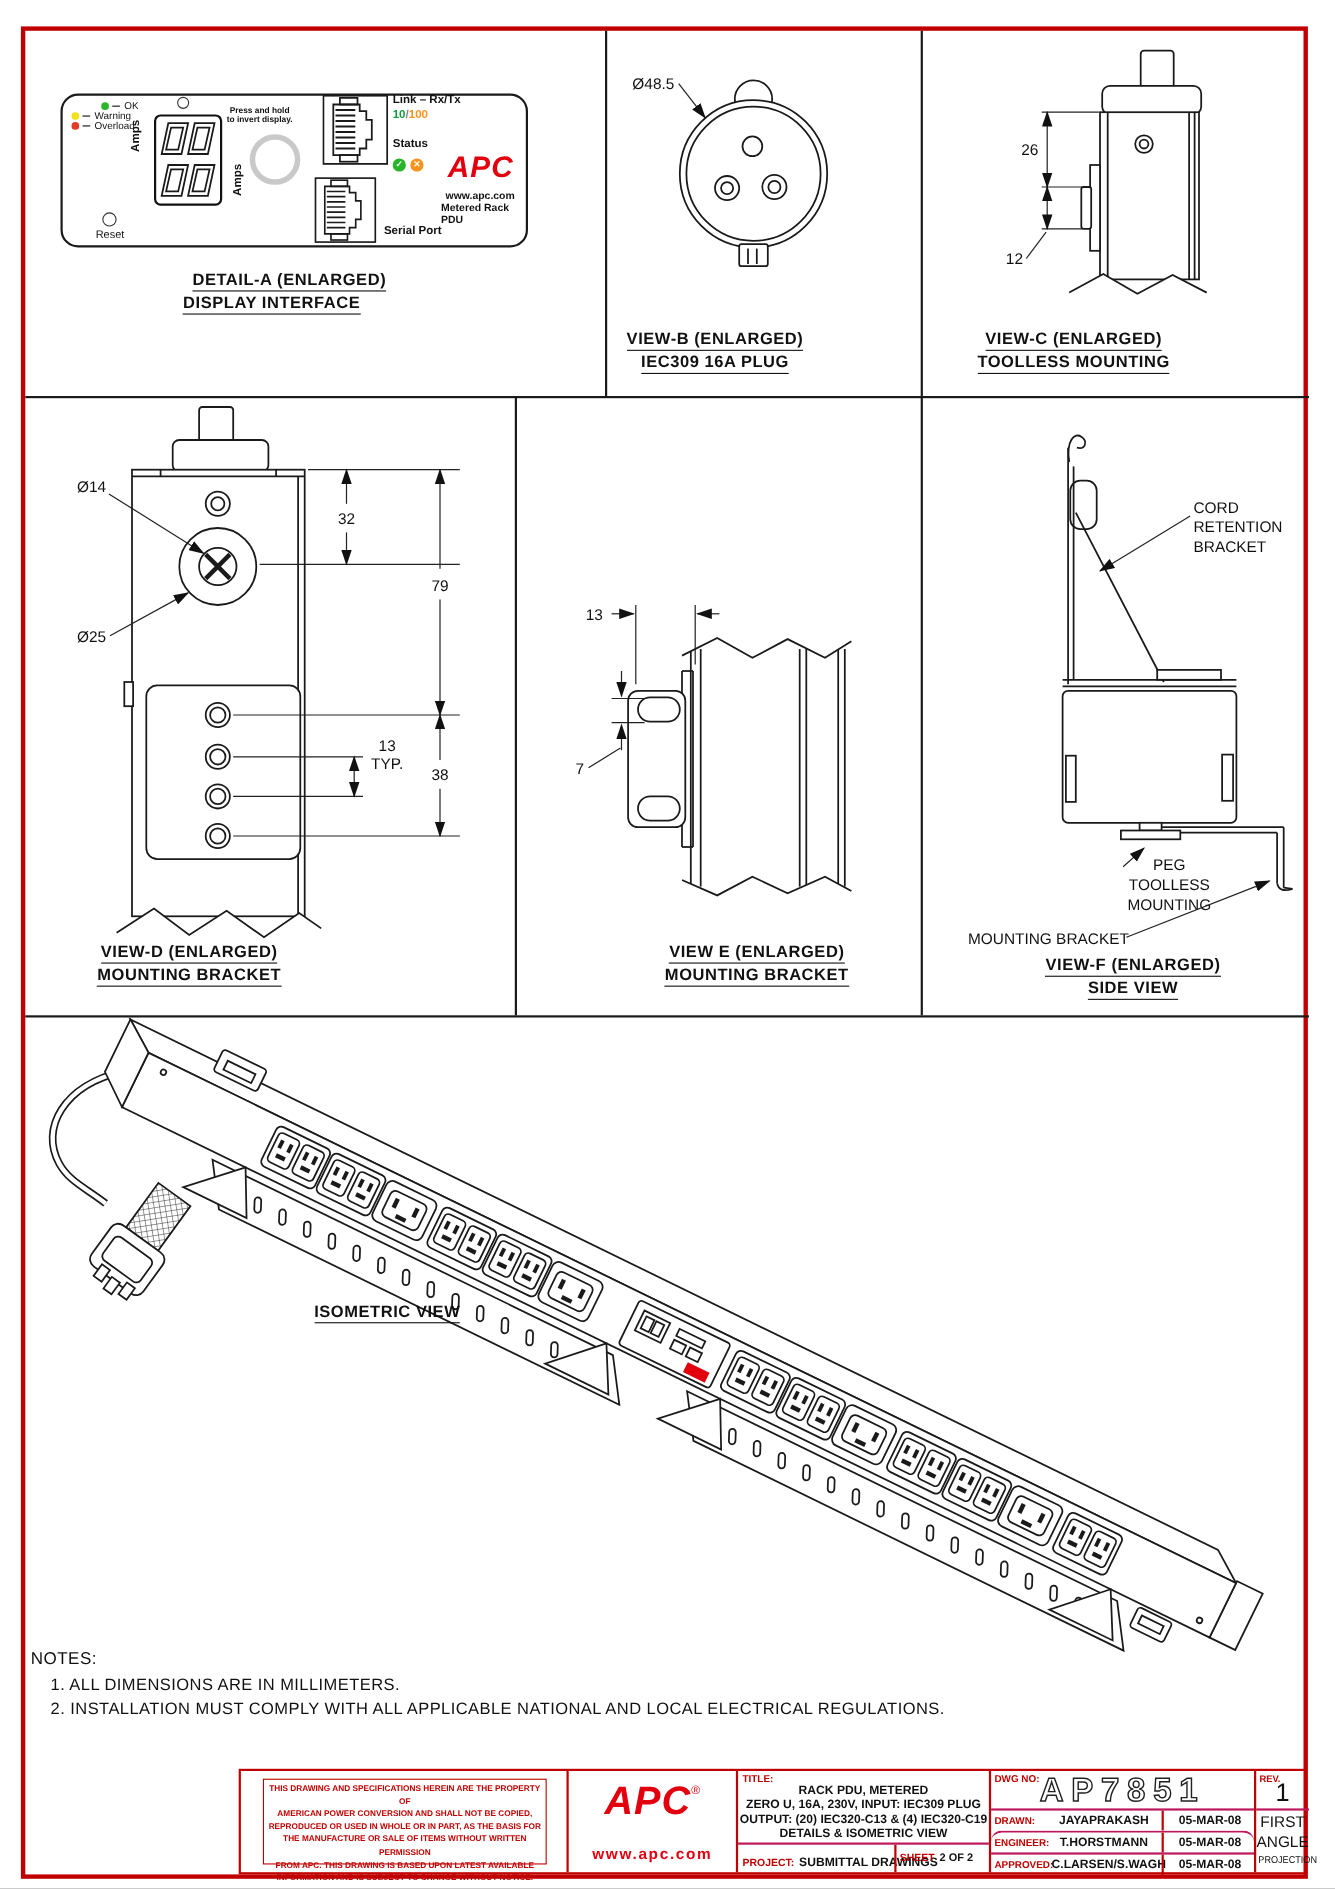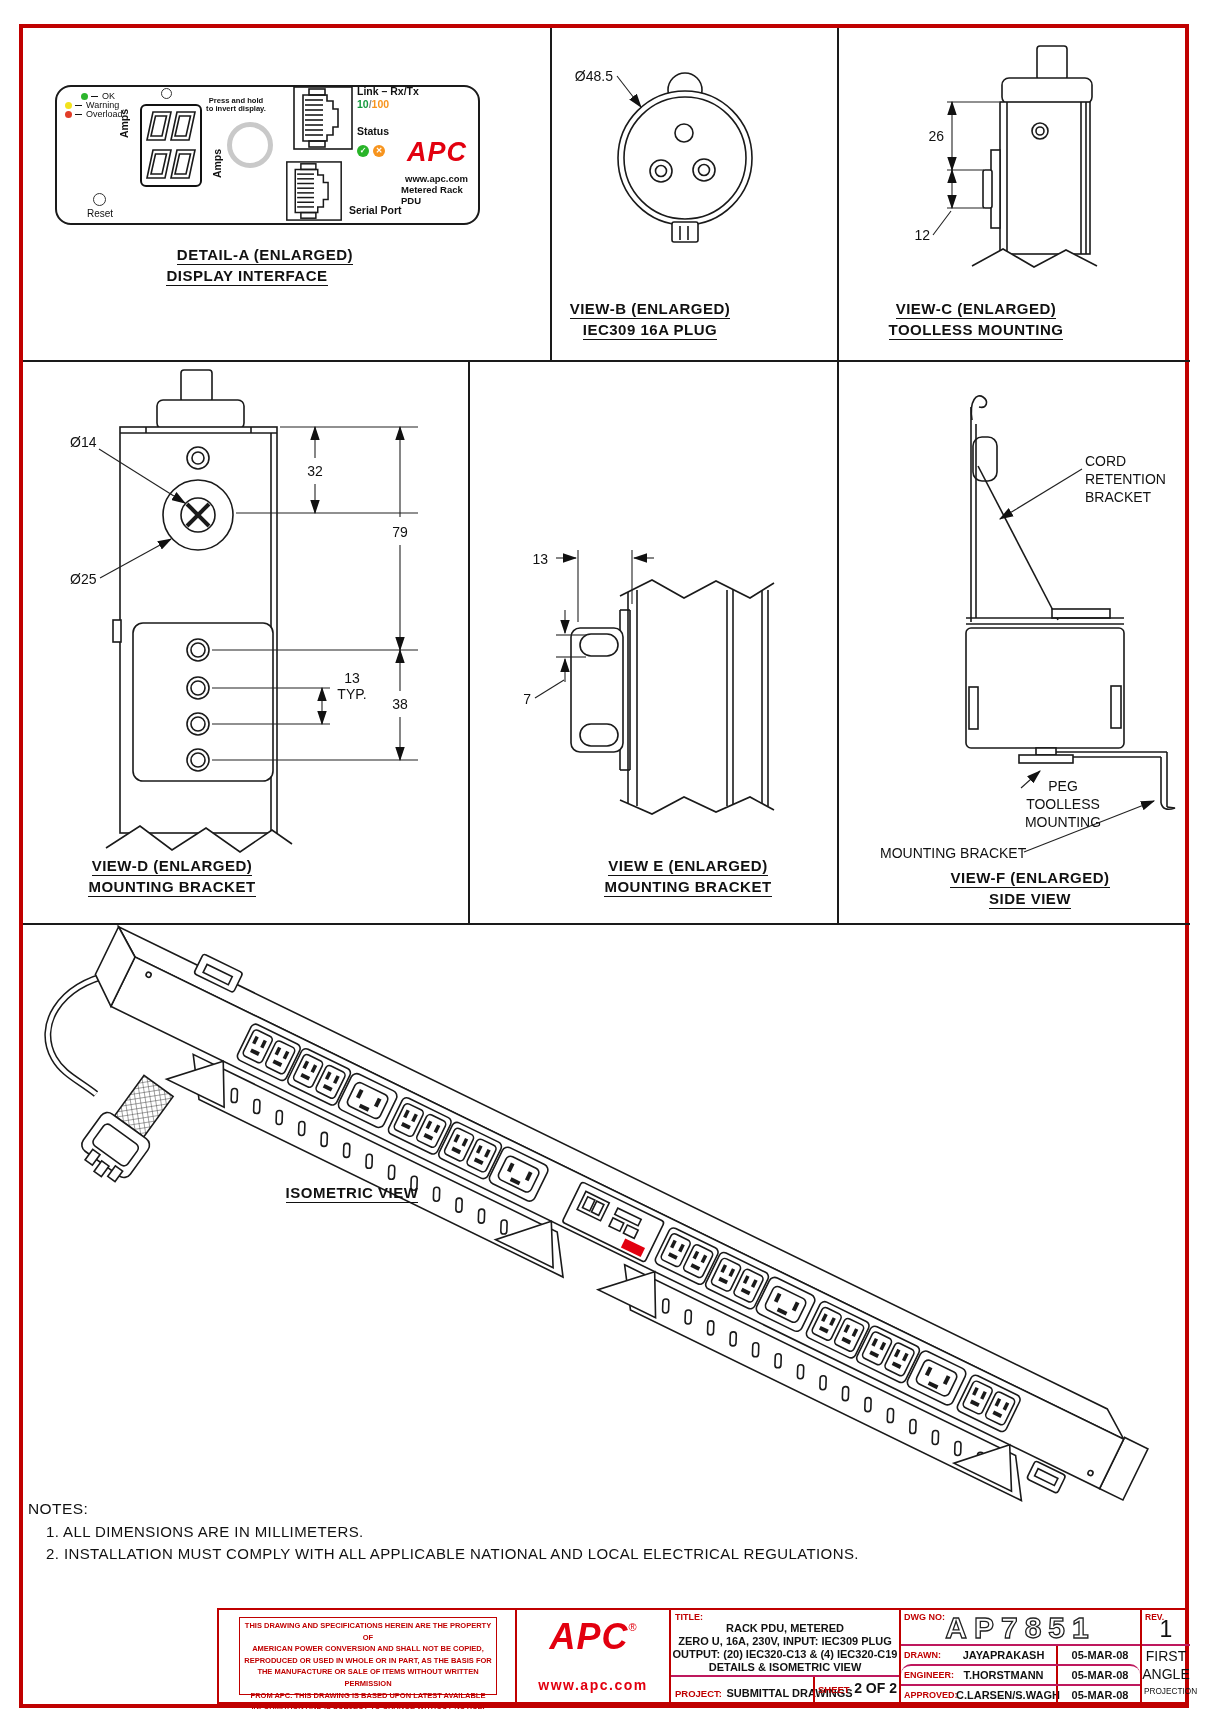--- a/index.html
+++ b/index.html
@@ -341,21 +341,21 @@
 
   <div class="red-frame"></div>
   <div class="div-h" style="left:23px;top:360px;width:1167px;height:2px;"></div>
   <div class="div-h" style="left:23px;top:923px;width:1167px;height:2px;"></div>
   <div class="div-v" style="left:550px;top:28px;width:2px;height:332px;"></div>
   <div class="div-v" style="left:837px;top:28px;width:2px;height:332px;"></div>
   <div class="div-v" style="left:468px;top:360px;width:2px;height:563px;"></div>
   <div class="div-v" style="left:837px;top:360px;width:2px;height:563px;"></div>
 
   <div class="plate">
-    <div class="lg-row" style="left:8px;top:5px;padding-left:16px;">
+    <div class="lg-row" style="left:19px;top:5px;padding-left:16px;">
       <span class="lg-dot" style="background:#2db52d;"></span><span class="lg-dash"></span><span>OK</span>
     </div>
     <div class="lg-row" style="left:8px;top:14px;">
       <span class="lg-dot" style="background:#f2e21c;"></span><span class="lg-dash"></span><span>Warning</span>
     </div>
     <div class="lg-row" style="left:8px;top:23px;">
       <span class="lg-dot" style="background:#e23d28;"></span><span class="lg-dash"></span><span>Overload</span>
     </div>
     <div class="abs circ" style="left:104px;top:1px;width:11px;height:11px;"></div>
     <div class="abs rot" style="left:47px;top:30px;width:40px;height:13px;font-size:10.5px;font-weight:600;text-align:center;">Amps</div>
@@ -422,21 +422,21 @@
         <line x1="12" y1="39" x2="30" y2="39" class="n"></line>
       <line x1="12" y1="44" x2="30" y2="44" class="n"></line>
         <line x1="12" y1="49" x2="30" y2="49" class="n"></line>
     </svg>
     <div class="abs lbl10" style="left:292px;top:117px;">Serial Port</div>
     <div class="abs apc-big" style="left:350px;top:52px;">APC</div>
     <div class="abs" style="left:348px;top:86px;font-size:9.5px;font-weight:700;">www.apc.com</div>
     <div class="abs" style="left:344px;top:97px;font-size:9.5px;font-weight:700;">Metered Rack PDU</div>
   </div>
 
-  <div class="vt" style="left:113px;top:246px;text-align:right;"><span>DETAIL-A (ENLARGED)</span></div>
+  <div class="vt" style="left:143px;top:246px;"><span>DETAIL-A (ENLARGED)</span></div>
   <div class="vt" style="left:127px;top:267px;"><span>DISPLAY INTERFACE</span></div>
   <div class="vt" style="left:530px;top:300px;"><span>VIEW-B (ENLARGED)</span></div>
   <div class="vt" style="left:530px;top:321px;"><span>IEC309 16A PLUG</span></div>
   <div class="vt" style="left:856px;top:300px;"><span>VIEW-C (ENLARGED)</span></div>
   <div class="vt" style="left:856px;top:321px;"><span>TOOLLESS MOUNTING</span></div>
   <div class="vt" style="left:52px;top:857px;"><span>VIEW-D (ENLARGED)</span></div>
   <div class="vt" style="left:52px;top:878px;"><span>MOUNTING BRACKET</span></div>
   <div class="vt" style="left:568px;top:857px;"><span>VIEW E (ENLARGED)</span></div>
   <div class="vt" style="left:568px;top:878px;"><span>MOUNTING BRACKET</span></div>
   <div class="vt" style="left:910px;top:869px;"><span>VIEW-F (ENLARGED)</span></div>
@@ -473,21 +473,21 @@
       <div class="ttl-line" style="top:25px;">ZERO U, 16A, 230V,   INPUT: IEC309 PLUG</div>
       <div class="ttl-line" style="top:38px;">OUTPUT: (20) IEC320-C13 &amp; (4) IEC320-C19</div>
       <div class="ttl-line" style="top:51px;">DETAILS &amp; ISOMETRIC VIEW</div>
       <div class="tb-row" style="bottom:0;height:27px;">
         <div style="position:absolute;left:4px;top:6px;white-space:nowrap;">
           <span class="red-s" style="font-size:9.5px;">PROJECT:</span>
           <span style="font-size:11px;font-weight:700;">SUBMITTAL DRAWINGS</span>
         </div>
         <div style="position:absolute;left:142px;top:0;width:88px;height:100%;border-left:2px solid #c00000;box-sizing:border-box;white-space:nowrap;">
           <span class="red-s" style="font-size:9.5px;margin-left:3px;line-height:25px;">SHEET</span>
-          <span style="font-size:14px;font-weight:700;">2 OF 2</span>
+          <span style="font-size:10px;font-weight:700;">2 OF 2</span>
         </div>
       </div>
     </div>
 
     <div class="cell" style="left:680px;width:241px;">
       <div style="position:absolute;left:3px;top:2px;" class="red-s">DWG NO:</div>
       <div style="position:absolute;left:0;top:1px;width:100%;text-align:center;" class="dwgnum">AP7851</div>
       <div class="tb-row" style="top:34px;height:20px;">
         <span class="red-s" style="position:absolute;left:3px;top:4px;">DRAWN:</span>
         <span style="position:absolute;left:55px;top:3px;width:95px;text-align:center;font-size:11px;font-weight:700;">JAYAPRAKASH</span>

